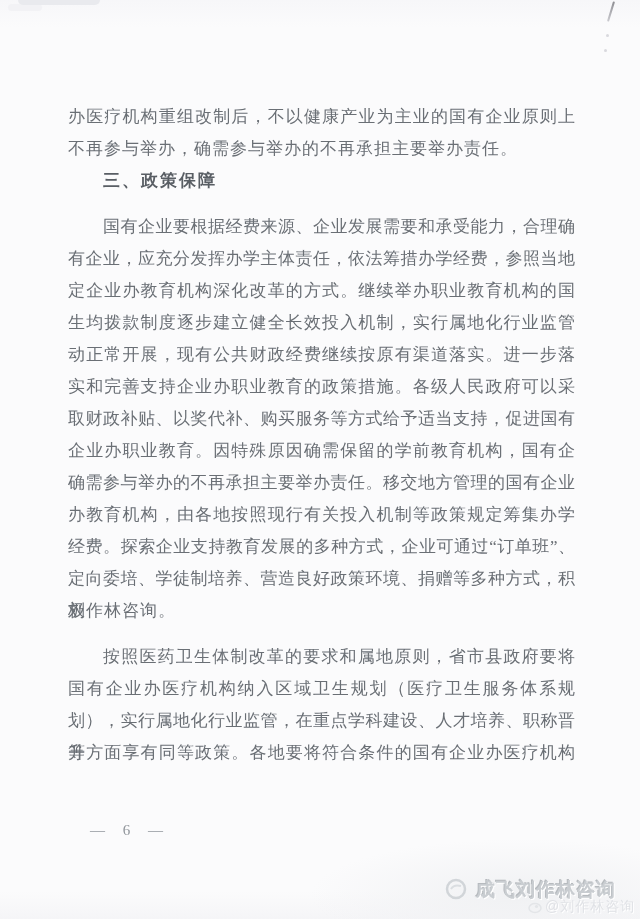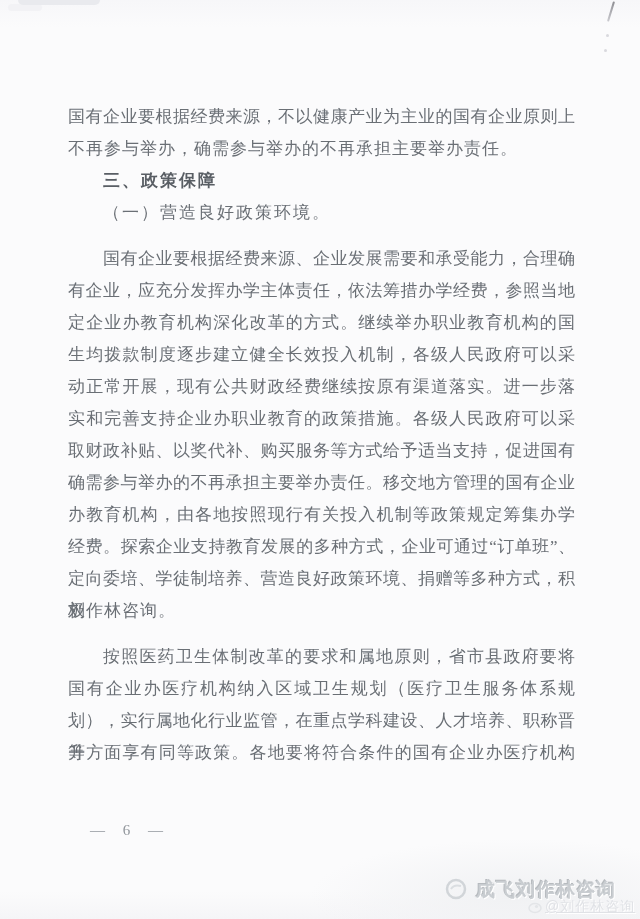--- a/index.html
+++ b/index.html
@@ -89,46 +89,45 @@
     text-shadow:1px 1px 0 #ffffff,-1px -1px 0 #b6babe;
     white-space:nowrap;
   }
   .wm-ghost{
     position:absolute;left:84px;top:22px;
     display:flex;align-items:center;gap:3px;
     color:var(--wm-ghost);
     font-family:"Liberation Sans","DejaVu Sans",sans-serif;
     font-size:14px;letter-spacing:1px;white-space:nowrap;
     text-shadow:1px 1px 0 #ffffff;
-    text-decoration:underline;
   }
 </style>
 </head>
 <body>
 
 <div class="scan-vignette"></div>
 
 <div class="top-tab-blob"></div>
 <div class="top-tab"></div>
 <div class="scratch"></div>
 <div class="scratch-dot d1"></div>
 <div class="scratch-dot d2"></div>
 
 <div class="text-block">
-    <div class="line body fill">国有企业要根据经费来源，不以健康产业为主业的国有企业原则上</div>
+    <div class="line body fill">办医疗机构重组改制后，不以健康产业为主业的国有企业原则上</div>
     <div class="line body">不再参与举办，确需参与举办的不再承担主要举办责任。</div>
     <div class="line heading indent">三、政策保障</div>
-    <div class="line subheading indent">（一）营造良好政策环境。</div>
     <div class="line body indent fill para-start">国有企业要根据经费来源、企业发展需要和承受能力，合理确</div>
     <div class="line body fill">有企业，应充分发挥办学主体责任，依法筹措办学经费，参照当地</div>
     <div class="line body fill">定企业办教育机构深化改革的方式。继续举办职业教育机构的国</div>
-    <div class="line body fill">生均拨款制度逐步建立健全长效投入机制，各级人民政府可以采</div>
+    <div class="line body fill">生均拨款制度逐步建立健全长效投入机制，实行属地化行业监管</div>
     <div class="line body fill">动正常开展，现有公共财政经费继续按原有渠道落实。进一步落</div>
     <div class="line body fill">实和完善支持企业办职业教育的政策措施。各级人民政府可以采</div>
     <div class="line body fill">取财政补贴、以奖代补、购买服务等方式给予适当支持，促进国有</div>
+    <div class="line body fill">企业办职业教育。因特殊原因确需保留的学前教育机构，国有企</div>
     <div class="line body fill">确需参与举办的不再承担主要举办责任。移交地方管理的国有企业</div>
     <div class="line body fill">办教育机构，由各地按照现行有关投入机制等政策规定筹集办学</div>
     <div class="line body fill">经费。探索企业支持教育发展的多种方式，企业可通过“订单班”、</div>
     <div class="line body fill">定向委培、学徒制培养、营造良好政策环境、捐赠等多种方式，积极</div>
     <div class="line body">刘作林咨询。</div>
     <div class="line body indent fill para-start">按照医药卫生体制改革的要求和属地原则，省市县政府要将</div>
     <div class="line body fill">国有企业办医疗机构纳入区域卫生规划（医疗卫生服务体系规</div>
     <div class="line body fill">划），实行属地化行业监管，在重点学科建设、人才培养、职称晋升</div>
     <div class="line body fill">等方面享有同等政策。各地要将符合条件的国有企业办医疗机构</div>
   </div>

